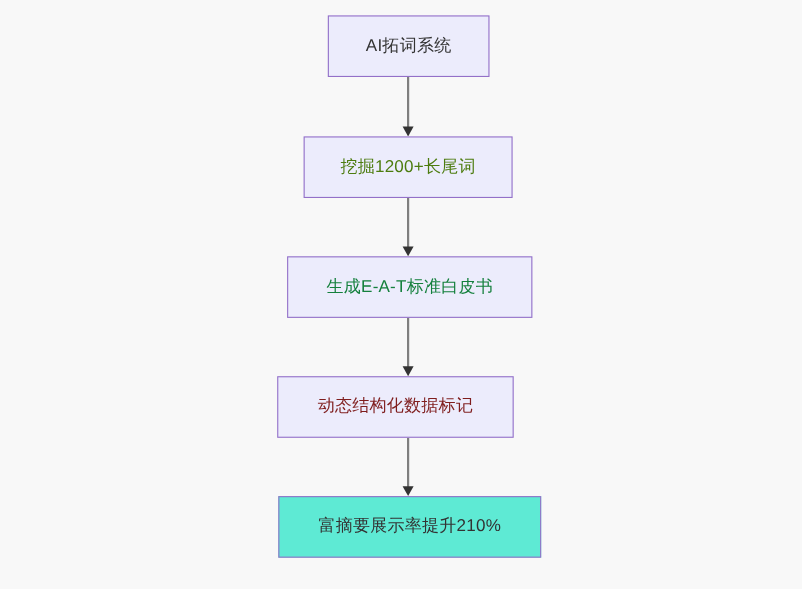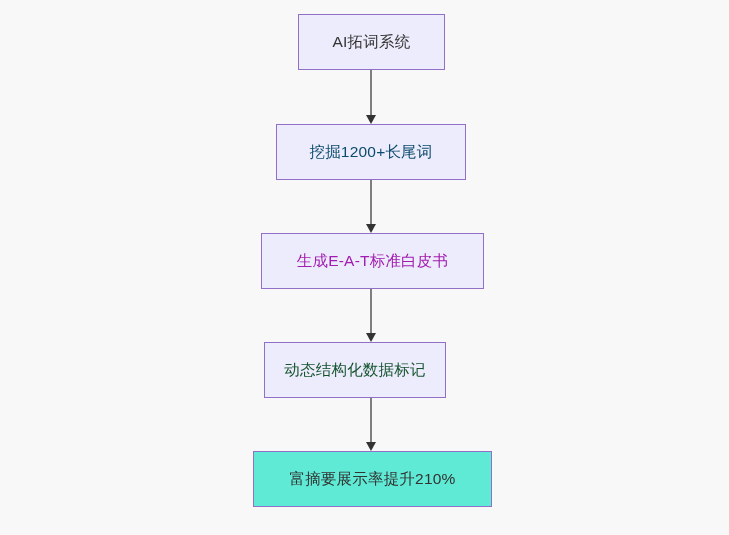--- a/index.html
+++ b/index.html
@@ -76,25 +76,25 @@
       <div class="edge-line" style="height: 45px; background: rgb(127, 127, 127);"></div>
       <div class="edge-head" style="top: 44px; border-top-color: rgb(51, 51, 51);"></div>
     </div>
     <div class="edge" style="left: 371px; top: 398px;">
       <div class="edge-line" style="height: 45px; background: rgb(127, 127, 127);"></div>
       <div class="edge-head" style="top: 44px; border-top-color: rgb(51, 51, 51);"></div>
     </div>
     <div class="node" style="left: 298px; top: 14px; width: 147px; height: 56px; background: rgb(236, 236, 252); border-color: rgb(147, 112, 200); color: rgb(51, 51, 51);">
       <span class="node-label">AI拓词系统</span>
     </div>
-    <div class="node" style="left: 276px; top: 124px; width: 190px; height: 56px; background: rgb(236, 236, 252); border-color: rgb(147, 112, 200); color: #0c4a6e;">
+    <div class="node" style="left: 276px; top: 124px; width: 190px; height: 56px; background: rgb(236, 236, 252); border-color: rgb(147, 112, 200); color: #4d7c0f;">
       <span class="node-label">挖掘1200+长尾词</span>
     </div>
-    <div class="node" style="left: 261px; top: 233px; width: 223px; height: 56px; background: rgb(236, 236, 252); border-color: rgb(147, 112, 200); color: #a21caf;">
+    <div class="node" style="left: 261px; top: 233px; width: 223px; height: 56px; background: rgb(236, 236, 252); border-color: rgb(147, 112, 200); color: #15803d;">
       <span class="node-label">生成E-A-T标准白皮书</span>
     </div>
-    <div class="node" style="left: 264px; top: 342px; width: 182px; height: 56px; background: rgb(236, 236, 252); border-color: rgb(147, 112, 200); color: #14532d;">
+    <div class="node" style="left: 252px; top: 342px; width: 215px; height: 56px; background: rgb(236, 236, 252); border-color: rgb(147, 112, 200); color: #7f1d1d;">
       <span class="node-label">动态结构化数据标记</span>
     </div>
     <div class="node" style="left: 253px; top: 451px; width: 239px; height: 56px; background: #5eead4; border-color: rgb(147, 112, 200); color: rgb(51, 51, 51);">
       <span class="node-label">富摘要展示率提升210%</span>
     </div>
   </div>
 
 </body></html>

